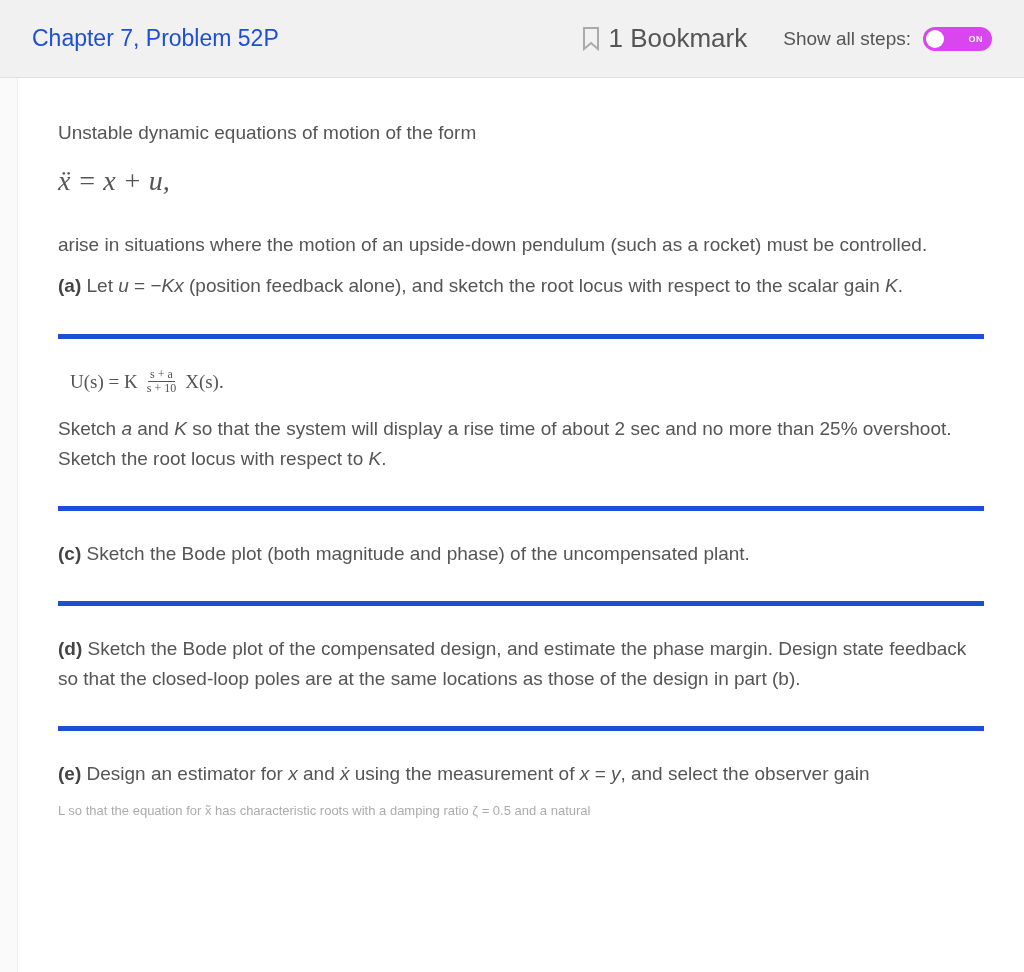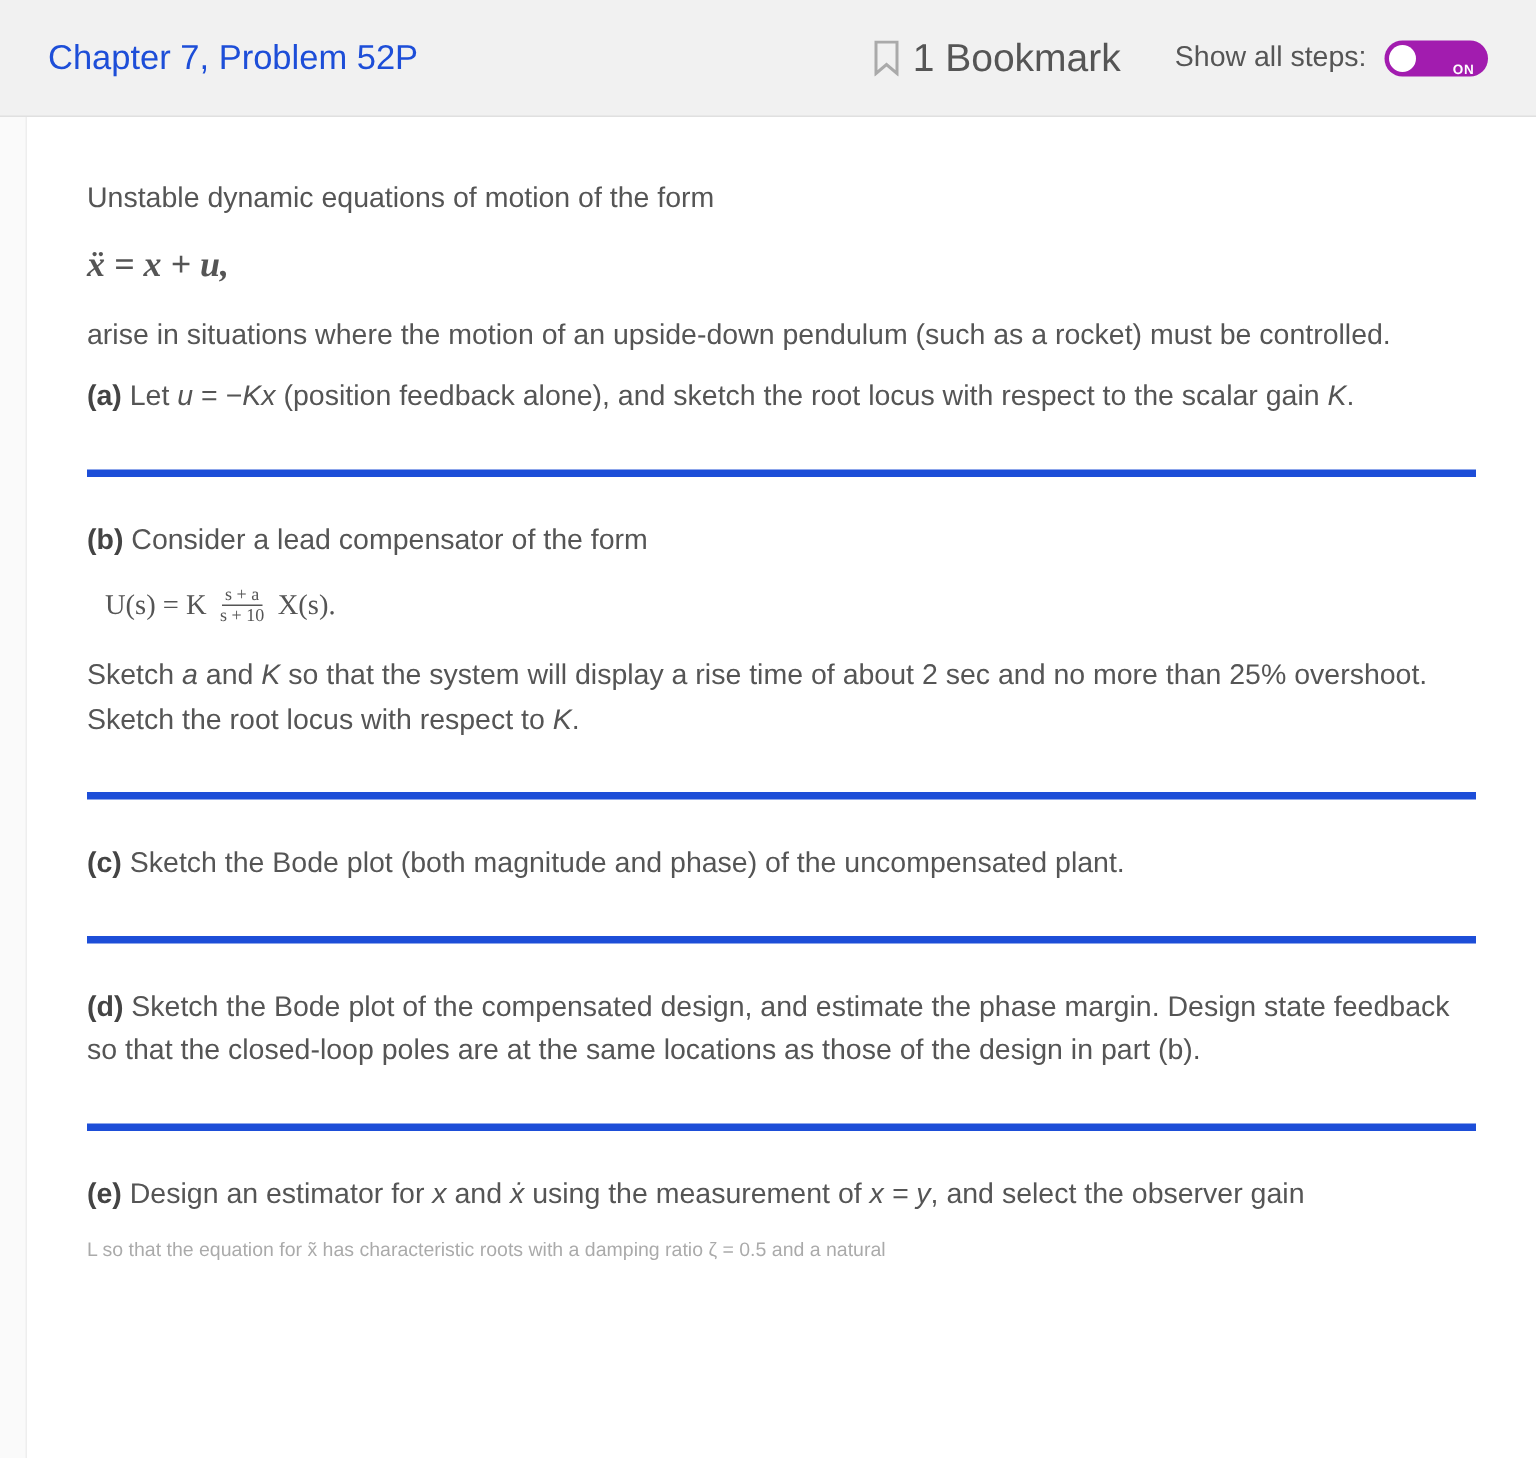--- a/index.html
+++ b/index.html
@@ -43,25 +43,25 @@
     display: flex;
     align-items: center;
     gap: 12px;
     color: #555;
     font-size: 19px;
   }
   .toggle {
     width: 69px;
     height: 24px;
     border-radius: 12px;
-    background: #a21caf;
+    background: #d946ef;
     position: relative;
     cursor: pointer;
     display: flex;
-    align-items: flex-end;
+    align-items: center;
     justify-content: flex-end;
     padding-right: 6px;
   }
   .toggle-label {
     color: #fff;
     font-size: 9px;
     font-weight: bold;
     letter-spacing: 0.5px;
     margin-right: 3px;
   }
@@ -87,24 +87,23 @@
   .content {
     padding: 40px 40px 0 40px;
     flex: 1;
     color: #555;
     font-size: 19px;
     line-height: 1.55;
   }
   .para { margin-bottom: 12px; }
   .eqline {
     font-style: italic;
-    margin-bottom: 12px;
+    margin-bottom: 27px;
     font-family: "Times New Roman", serif;
-    font-size: 24px;
-    font-weight: bold;
+    font-size: 28px;
   }
   .section {
     padding-bottom: 21px;
     margin-bottom: 28px;
     border-bottom: 5px solid #1d4ed8;
   }
   .section.last { border-bottom: none; margin-bottom: 0; padding-bottom: 0; }
   .bold-label { font-weight: bold; color: #444; }
   .ital { font-style: italic; }
   .frac-eq {
@@ -166,23 +165,20 @@
     <div class="section">
       <div class="para">Unstable dynamic equations of motion of the form</div>
       <div class="eqline">ẍ = x + u,</div>
       <div class="para">arise in situations where the motion of an upside-down pendulum (such as a rocket) must be controlled.</div>
       <div class="para" style="margin-top:6px">
         <span class="bold-label">(a)</span><span> Let </span><span class="ital">u</span><span> = −</span><span class="ital">Kx</span><span> (position feedback alone), and sketch the root locus with respect to the scalar gain </span><span class="ital">K</span><span>.</span>
       </div>
     </div>
 
     <div class="section">
-      <div class="para">
-        <span class="bold-label">(b)</span><span> Consider a lead compensator of the form</span>
-      </div>
       <div class="frac-eq">
         <span>U(s) = K</span>
         <span class="frac">
           <span class="num">s + a</span>
           <span class="den">s + 10</span>
         </span>
         <span>X(s).</span>
       </div>
       <div class="para">
         <span>Sketch </span><span class="ital">a</span><span> and </span><span class="ital">K</span><span> so that the system will display a rise time of about 2 sec and no more than 25% overshoot. Sketch the root locus with respect to </span><span class="ital">K</span><span>.</span>

